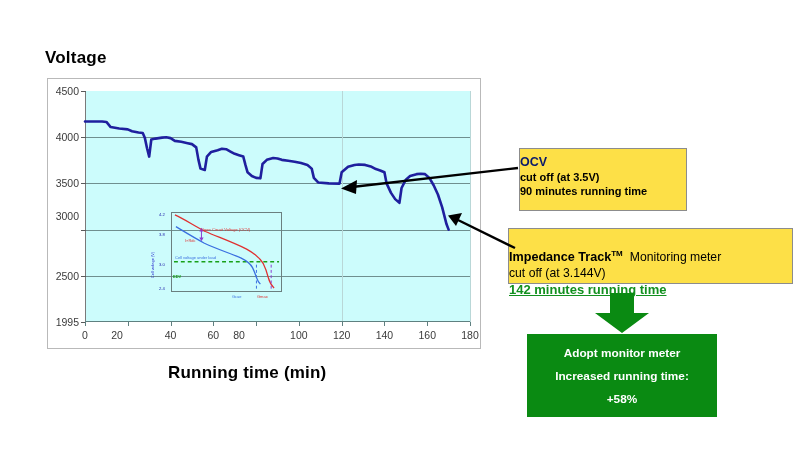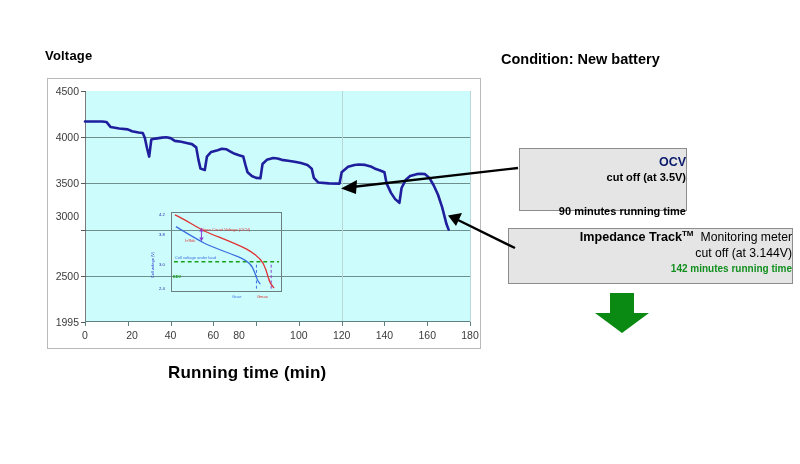--- a/index.html
+++ b/index.html
@@ -8,21 +8,21 @@
     background:#ffffff;
     font-family:"Liberation Sans", sans-serif;
     position:relative;
     overflow:hidden;
   }
   .root{position:absolute;left:0;top:0;width:800px;height:464px;}
 
   
   #chart-block{position:absolute;left:47px;top:78px;width:434px;height:271px;
                border:1px solid #b9b9b9;background:#ffffff;box-sizing:border-box;}
-  #y-axis-title{position:absolute;left:45px;top:48px;font-size:13px;font-weight:bold;color:#000;letter-spacing:.2px;}
+  #y-axis-title{position:absolute;left:45px;top:48px;font-size:17px;font-weight:bold;color:#000;letter-spacing:.2px;}
   #x-axis-title{position:absolute;left:168px;top:363px;font-size:17px;font-weight:bold;color:#000;letter-spacing:.2px;}
 
   #plot-wrap{position:absolute;left:37px;top:12px;width:385px;height:231px;}
   #plot-area{position:absolute;left:0;top:0;width:100%;height:100%;
              background:#ccfcfc;border-left:1px solid #7a7a7a;}
 
   .ytick{position:absolute;right:100%;margin-right:6px;transform:translateY(-50%);
          font-size:10.5px;color:#3b3b3b;white-space:nowrap;}
   .ytickmark{position:absolute;left:-4px;width:5px;height:1px;background:#5a5a5a;}
   .gridline{position:absolute;left:0;width:100%;height:1px;background:#6f8f8f;}
@@ -49,34 +49,34 @@
   #inset-cell-label{left:26px;top:47px;color:#3a6fe0;}
   #inset-edv-label{left:24px;top:66px;color:#18a018;font-weight:bold;}
   #inset-x1{position:absolute;left:83px;top:86px;font-size:4px;color:#3a6fe0;}
   #inset-x2{position:absolute;left:108px;top:86px;font-size:4px;color:#e03030;}
 
   
   #condition{position:absolute;left:501px;top:49px;font-size:14.5px;font-weight:bold;
              line-height:1.49;color:#000;}
 
   
-  .callout{position:absolute;background:#e5e5e5;border:1px solid #8c8c8c;box-sizing:border-box;
-           text-align:right;}
+  .callout{position:absolute;background:#fde047;border:1px solid #8c8c8c;box-sizing:border-box;
+           text-align:left;}
   #ocv-box{left:519px;top:148px;width:168px;height:63px;padding-top:5px;}
   #ocv-title{font-size:12.5px;font-weight:bold;color:#0a1a6b;line-height:1.3;}
   #ocv-sub{font-size:11px;font-weight:bold;color:#000;line-height:1.28;}
-  #ocv-note{font-size:11px;font-weight:bold;color:#000;line-height:1.3;margin-top:20px;}
-
-  #it-box{left:508px;top:228px;width:285px;height:56px;padding-top:0;}
+  #ocv-note{font-size:11px;font-weight:bold;color:#000;line-height:1.3;}
+
+  #it-box{left:508px;top:228px;width:285px;height:56px;padding-top:20px;}
   #it-l1{font-size:12.6px;line-height:1.35;color:#000;}
   #it-l1 b{font-weight:bold;}
   #it-l1 .tm{font-size:8px;vertical-align:super;font-weight:bold;}
   #it-l1 .mon{font-weight:normal;font-size:12.2px;}
   #it-l2{font-size:12.2px;color:#000;line-height:1.3;}
-  #it-l3{font-size:10px;font-weight:bold;color:#12901f;line-height:1.3;}
+  #it-l3{font-size:13px;font-weight:bold;color:#12901f;line-height:1.3;text-decoration:underline;}
 
   
   #green-arrow{position:absolute;left:593px;top:293px;width:58px;height:40px;}
   #green-box{position:absolute;left:527px;top:334px;width:190px;height:83px;
              background:#0a8a12;color:#ffffff;text-align:center;
              display:flex;flex-direction:column;justify-content:center;gap:9px;}
   #green-box div{font-size:11.8px;font-weight:bold;}
 
   
   #arrows{position:absolute;left:0;top:0;width:800px;height:464px;pointer-events:none;}
@@ -112,21 +112,21 @@
           <div class="vgrid" style="left: 385px;"></div>
         </div>
       <svg class="curve" viewBox="0 0 385 231" preserveAspectRatio="none">
         <polyline id="curve-path" fill="none" stroke="#1f1f9e" stroke-width="2.6" stroke-linejoin="round" stroke-linecap="round" points="0.00,30.49 17.11,30.49 21.39,30.95 25.67,36.04 34.22,37.42 42.78,38.35 47.06,40.19 53.47,41.58 57.75,42.04 59.89,47.12 62.03,57.29 64.17,65.60 66.31,48.51 70.58,47.59 77.00,46.66 81.28,46.20 85.56,47.12 89.83,49.90 96.25,50.82 102.67,52.21 106.94,53.13 111.22,56.36 113.36,68.38 115.50,77.62 119.78,79.00 121.92,65.60 126.19,60.98 132.61,59.14 136.89,57.75 141.17,58.21 145.44,60.52 149.72,62.83 154.00,64.22 158.28,65.60 160.42,73.92 162.56,81.31 166.83,85.01 171.11,86.86 175.39,87.32 177.53,73.00 181.81,68.84 188.22,66.99 192.50,67.45 196.78,68.84 203.19,69.76 209.61,70.69 216.03,72.07 222.44,73.92 226.72,77.62 228.86,86.86 233.14,91.48 243.83,92.40 254.53,92.58 256.67,81.31 263.08,75.77 269.50,73.92 273.78,73.46 280.19,73.92 286.61,75.77 290.89,78.08 295.17,79.46 299.44,81.31 301.58,92.40 305.86,101.64 310.14,108.11 314.42,111.80 316.56,97.02 320.83,88.70 325.11,85.01 331.53,83.16 335.81,82.70 340.08,83.16 344.36,86.86 348.64,94.25 352.92,103.49 357.19,116.42 361.47,133.06 363.61,138.60"></polyline>
       </svg>
       <div id="x-axis-line"></div>
       <div id="xaxis-layer">
           <div class="xtickmark" style="left: 0px;"></div>
           <div class="xtick" style="left: 0px;">0</div>
           <div class="xtickmark" style="left: 42.7778px;"></div>
-          <div class="xtick" style="left: 47px;">20</div>
+          <div class="xtick" style="left: 32px;">20</div>
           <div class="xtickmark" style="left: 85.5556px;"></div>
           <div class="xtick" style="left: 85.5556px;">40</div>
           <div class="xtickmark" style="left: 128.333px;"></div>
           <div class="xtick" style="left: 128.333px;">60</div>
           <div class="xtickmark" style="left: 171.111px;"></div>
           <div class="xtick" style="left: 154px;">80</div>
           <div class="xtickmark" style="left: 213.889px;"></div>
           <div class="xtick" style="left: 213.889px;">100</div>
           <div class="xtickmark" style="left: 256.667px;"></div>
           <div class="xtick" style="left: 256.667px;">120</div>
@@ -171,41 +171,45 @@
         <div class="inset-note" id="inset-edv-label">EDV</div>
         <div id="inset-x1">Gcue</div>
         <div id="inset-x2">Gmax</div>
       </div>
     </div>
   </div>
 
   <div id="x-axis-title">Running time (min)</div>
 
   <div id="condition">
-    <div>Condition: New battery</div>
   </div>
 
   <div class="callout" id="ocv-box">
     <div id="ocv-title">OCV</div>
     <div id="ocv-sub">cut off (at 3.5V)</div>
     <div id="ocv-note">90 minutes running time</div>
   </div>
 
   <div class="callout" id="it-box">
     <div id="it-l1"><b>Impedance Track</b><span class="tm">TM</span>&nbsp;&nbsp;<span class="mon">Monitoring meter</span></div>
     <div id="it-l2">cut off (at 3.144V)</div>
     <div id="it-l3">142 minutes running time</div>
   </div>
 
   <div id="green-arrow">
     <svg viewBox="0 0 58 40" width="58" height="40">
       <polygon points="17,0 41,0 41,20 56,20 29,40 2,20 17,20" fill="#0a8a12"></polygon>
     </svg>
   </div>
 
+  <div id="green-box">
+    <div>Adopt monitor meter</div>
+    <div>Increased running time:</div>
+    <div>+58%</div>
+  </div>
 
   <svg id="arrows" viewBox="0 0 800 464">
     <g>
       <line x1="518" y1="168" x2="352" y2="187" stroke="#000" stroke-width="2.4"></line>
       <polygon points="341,188.5 357,180 356,194" fill="#000"></polygon>
     </g>
     <g>
       <line x1="515" y1="248" x2="458" y2="220" stroke="#000" stroke-width="2.4"></line>
       <polygon points="448,215.5 462,213 456,226" fill="#000"></polygon>
     </g>

